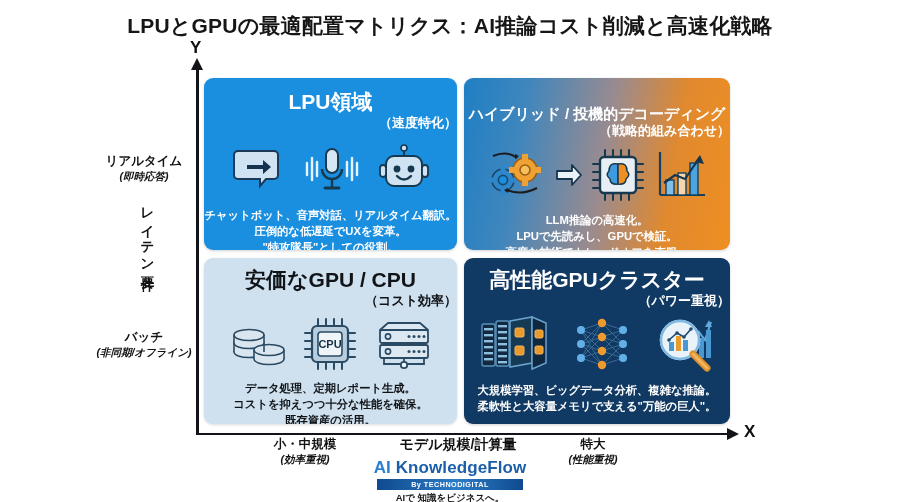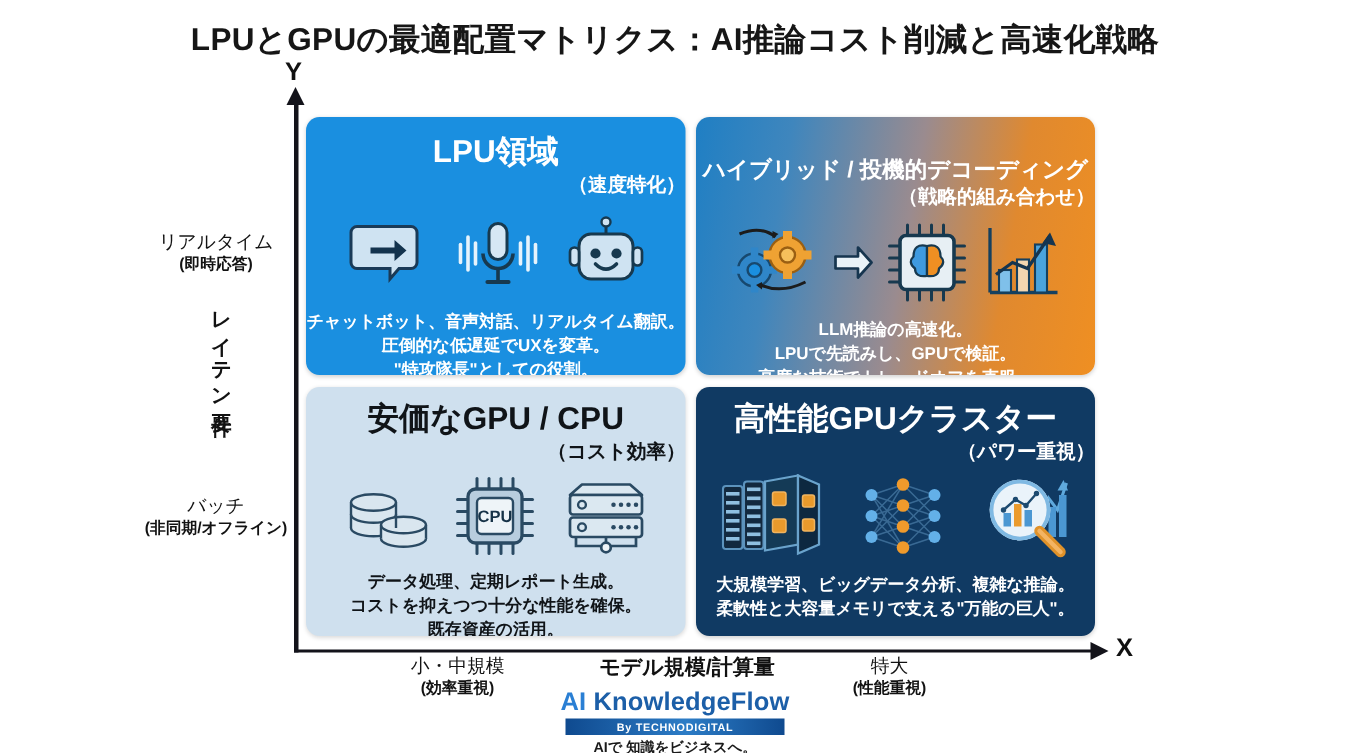--- a/index.html
+++ b/index.html
@@ -46,22 +46,22 @@
     position: absolute; font-size: 17px; font-weight: bold; color: #111;
   }
   .axis-letter.y { left: 190px; top: 38px; }
   .axis-letter.x { left: 744px; top: 422px; }
 
   
   .tick {
     position: absolute; text-align: center; color: #121212;
     line-height: 1.25;
   }
-  .tick .l1 { font-size: 12.5px; font-weight: normal; display: block; }
-  .tick .l2 { font-size: 10.5px; font-weight: bold; display: block; }
+  .tick .l1 { font-size: 12.5px; font-weight: bold; display: block; }
+  .tick .l2 { font-size: 10.5px; font-weight: bold; display: block; font-style: italic; }
 
   .tick-realtime { left: 96px; top: 154px; width: 96px; }
   .tick-batch    { left: 96px; top: 330px; width: 96px; }
 
   .tick-small { left: 250px; top: 437px; width: 110px; }
   .tick-xl    { left: 538px; top: 437px; width: 110px; }
 
   .axis-title-y {
     position: absolute; left: 128px; top: 198px;
     width: 28px;

